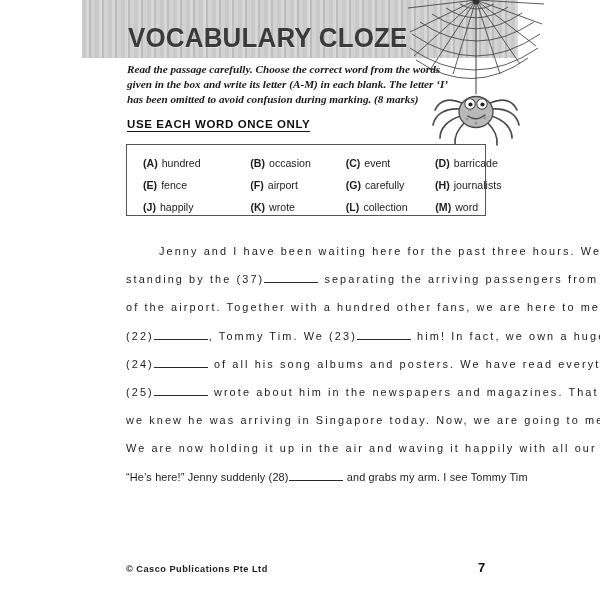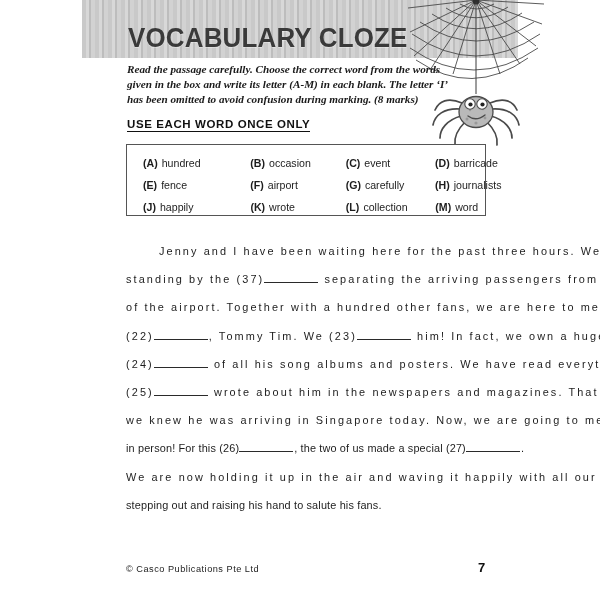--- a/index.html
+++ b/index.html
@@ -145,20 +145,21 @@
   .sp { letter-spacing: 2.1px; }
 
   
   #footer-copyright {
     position: absolute;
     left: 126px;
     top: 564px;
     font-size: 9.2px;
     color: #222;
     letter-spacing: 0.5px;
+    font-weight: bold;
   }
   #footer-page-number {
     position: absolute;
     left: 478px;
     top: 560px;
     font-size: 13px;
     font-weight: bold;
     color: #111;
   }
 </style>
@@ -316,29 +317,26 @@
   </div>
 
   <div class="passage-line sp">
     <span>(25)</span><span class="blank"></span>&nbsp;<span>wrote about him in the newspapers and magazines. That was how</span>
   </div>
 
   <div class="passage-line sp">
     <span>we knew he was arriving in Singapore today. Now, we are going to meet him</span>
   </div>
 
+
+  <div class="passage-line sp">
+    <span>We are now holding it up in the air and waving it happily with all our might.</span>
+  </div>
+
   <div class="passage-line">
-    <span>in person! For this (26)</span><span class="blank"></span><span>, the two of us made a special (27)</span><span class="blank"></span><span>.</span>
-  </div>
-
-  <div class="passage-line sp">
-    <span>We are now holding it up in the air and waving it happily with all our might.</span>
-  </div>
-
-
-  <div class="passage-line">
-    <span>stepping out and raising his hand to salute his fans.</span>
-  </div>
+    <span>“He’s here!” Jenny suddenly (28)</span><span class="blank"></span>&nbsp;<span>and grabs my arm. I see Tommy Tim</span>
+  </div>
+
 
 </div>
 
 <div id="footer-copyright">© Casco Publications Pte Ltd</div>
 <div id="footer-page-number">7</div>
 
 </body></html>

